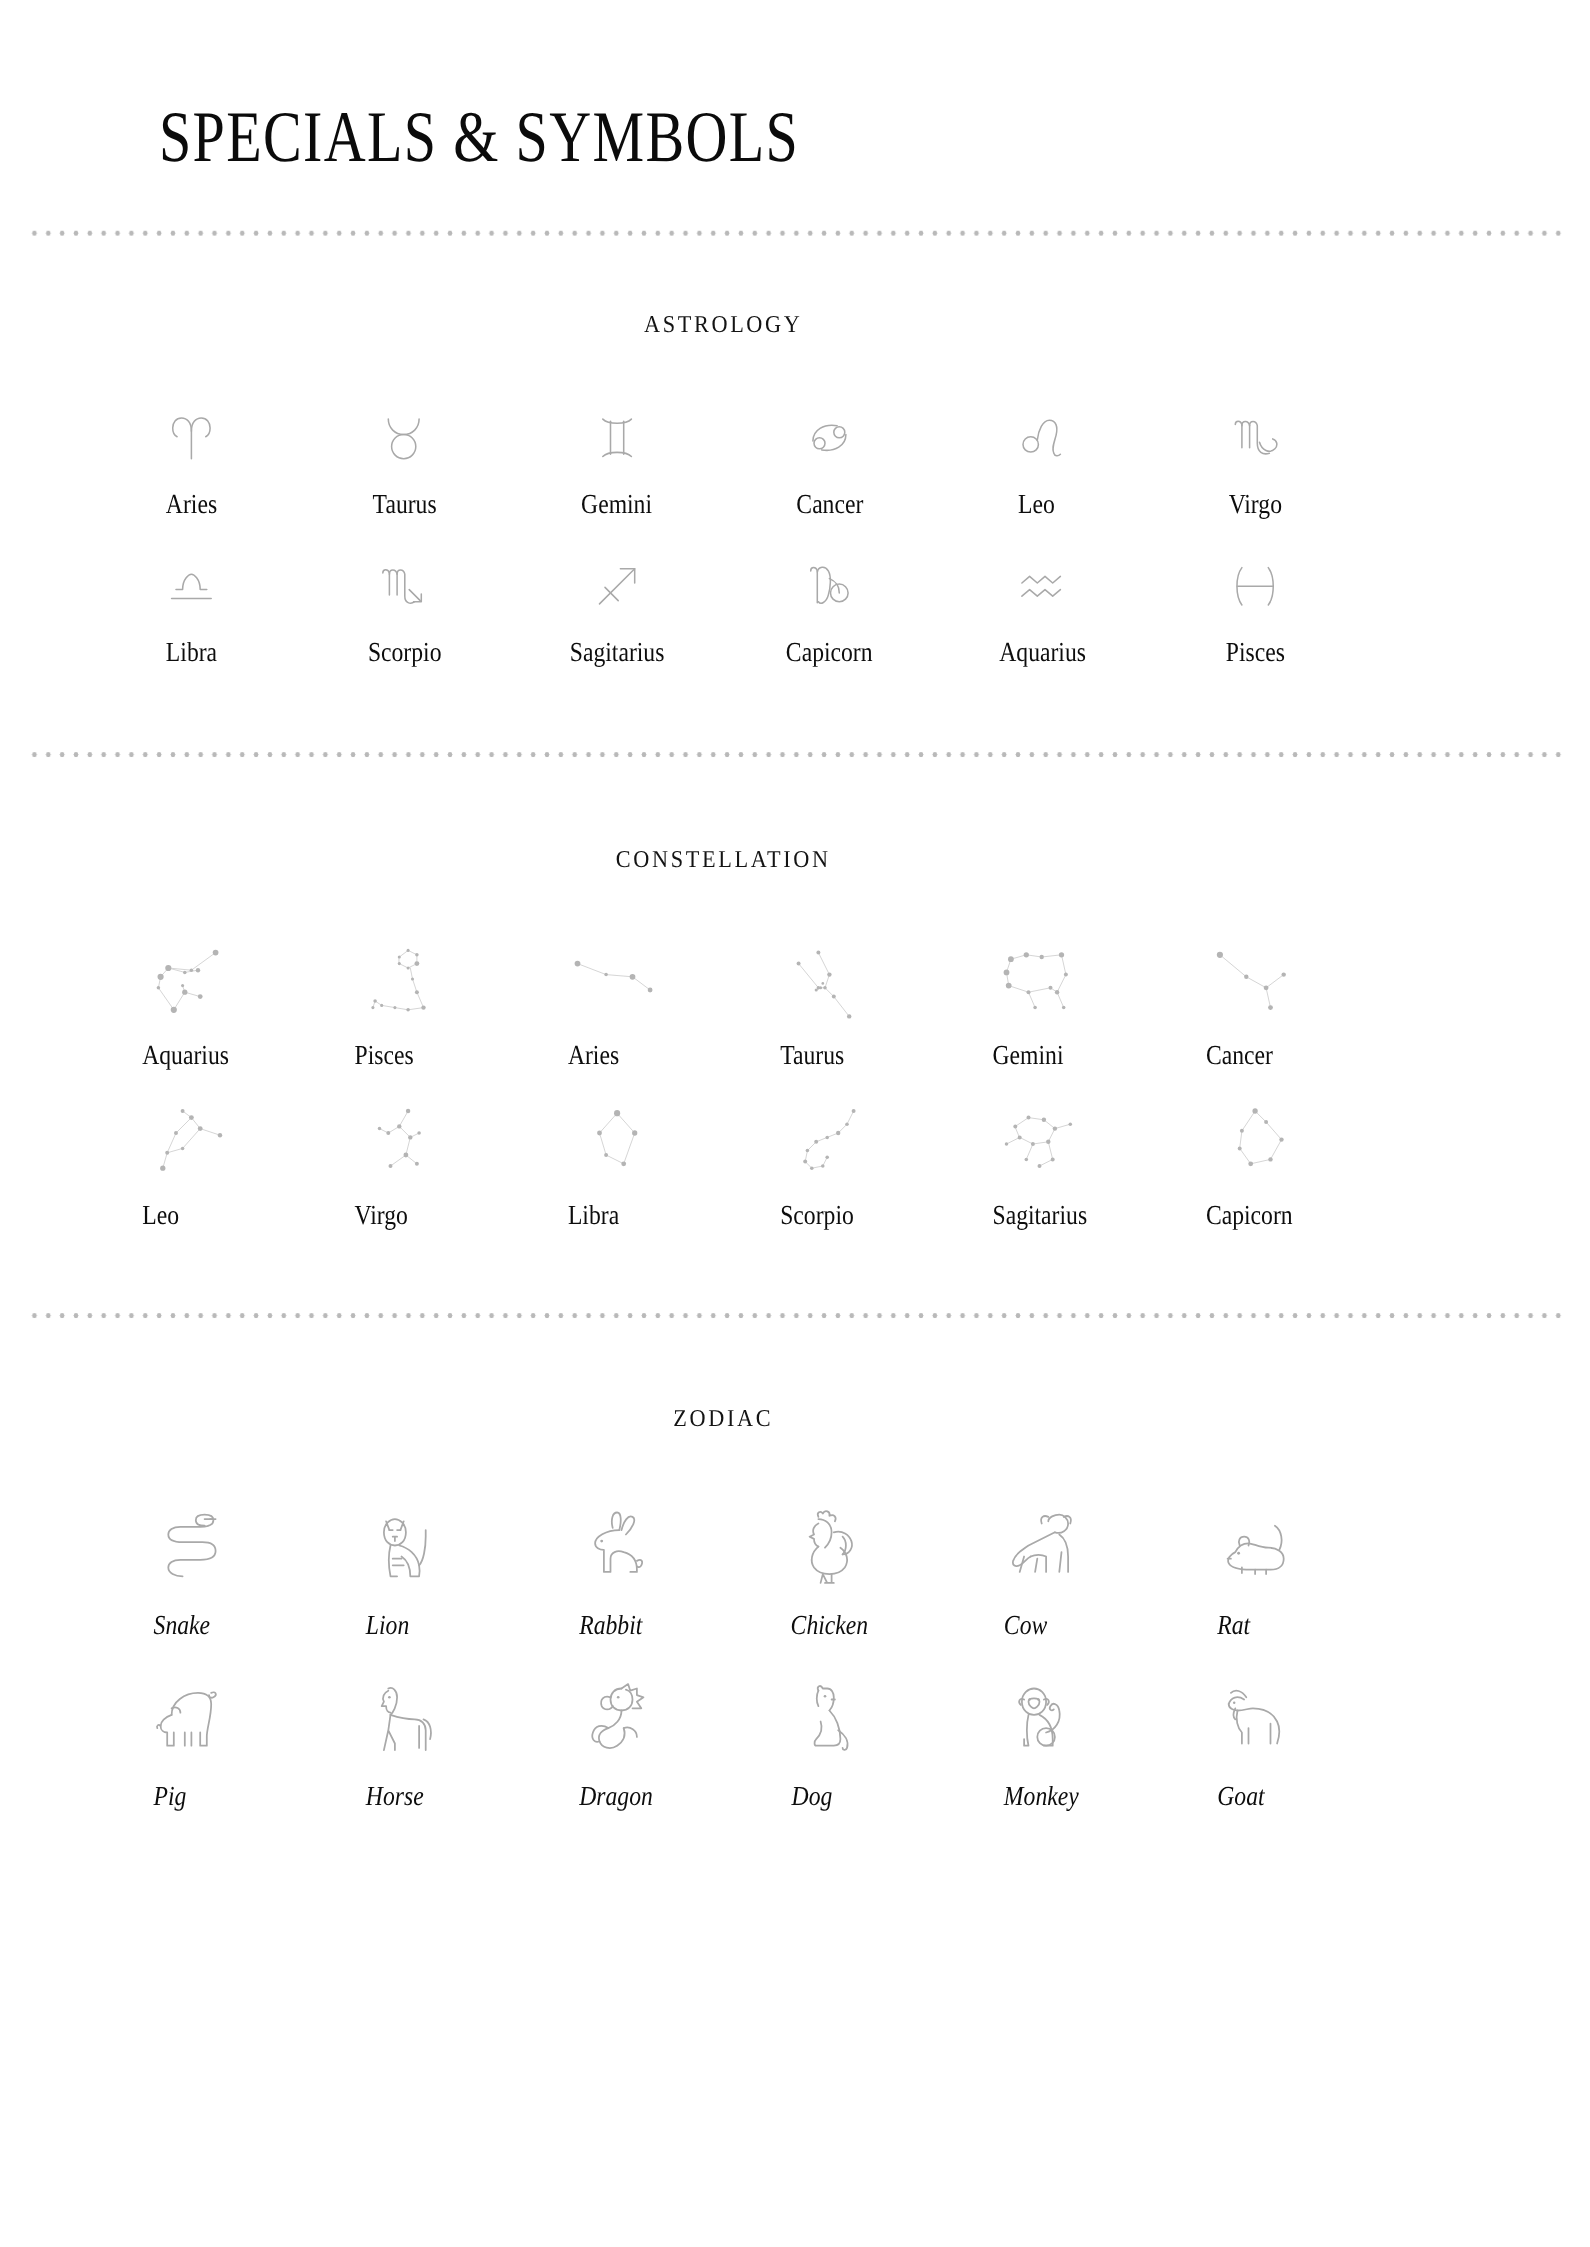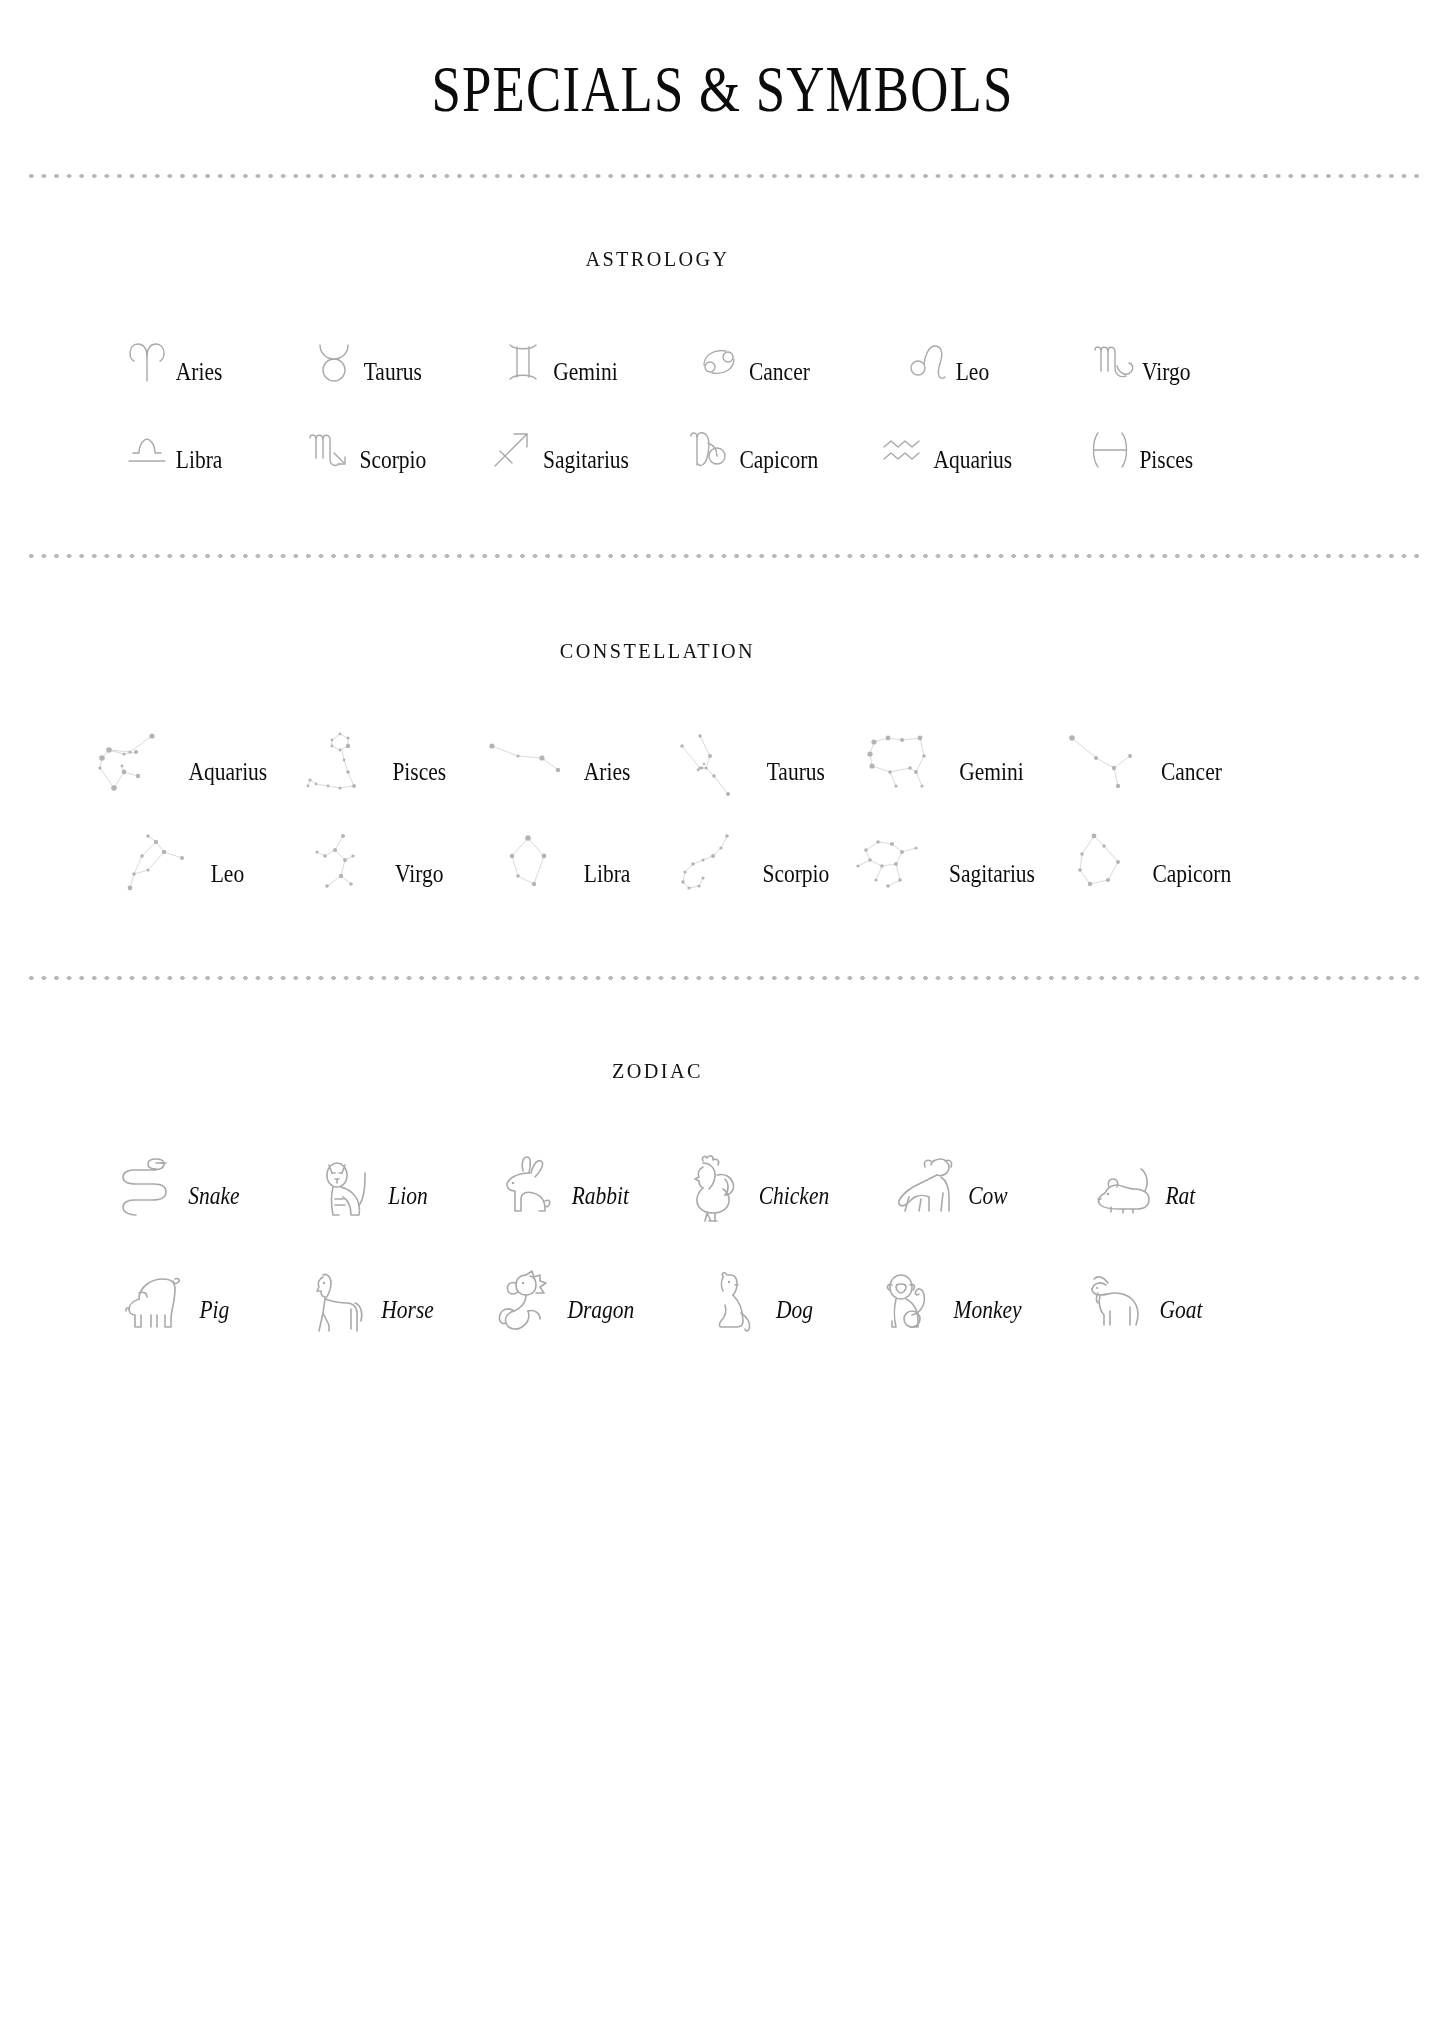--- a/index.html
+++ b/index.html
@@ -6,21 +6,21 @@
   body{
     width:1445px;height:2043px;
     font-family:"Liberation Serif",serif;
     color:#111111;
     overflow:hidden;
     position:relative;
   }
   .page{width:1445px;height:2043px;position:relative;box-sizing:border-box;}
 
   
-  .title-wrap{padding-top:56px;text-align:center;}
+  .title-wrap{padding-top:92px;text-align:left;}
   .page-title{
     font-family:"Liberation Serif",serif;
     font-size:66px;
     font-weight:400;
     letter-spacing:1.5px;
     color:#0b0b0b;
     transform:scaleX(0.80);
     transform-origin:center center;
     white-space:nowrap;
     line-height:1;
@@ -54,22 +54,21 @@
 
   .grid{
     width:1160px;
     margin:0 auto;
     display:grid;
     grid-template-columns:repeat(6,1fr);
     justify-items:center;
   }
   .cell{
     display:flex;
-    flex-direction:row;
-    align-items:center;
+    flex-direction:column;
     justify-content:flex-start;
   }
   .glyph{
     display:flex;align-items:center;justify-content:center;
     color:#a9a9a9;
   }
   .label{
     font-family:"Liberation Serif",serif;
     color:#0d0d0d;
     white-space:nowrap;

